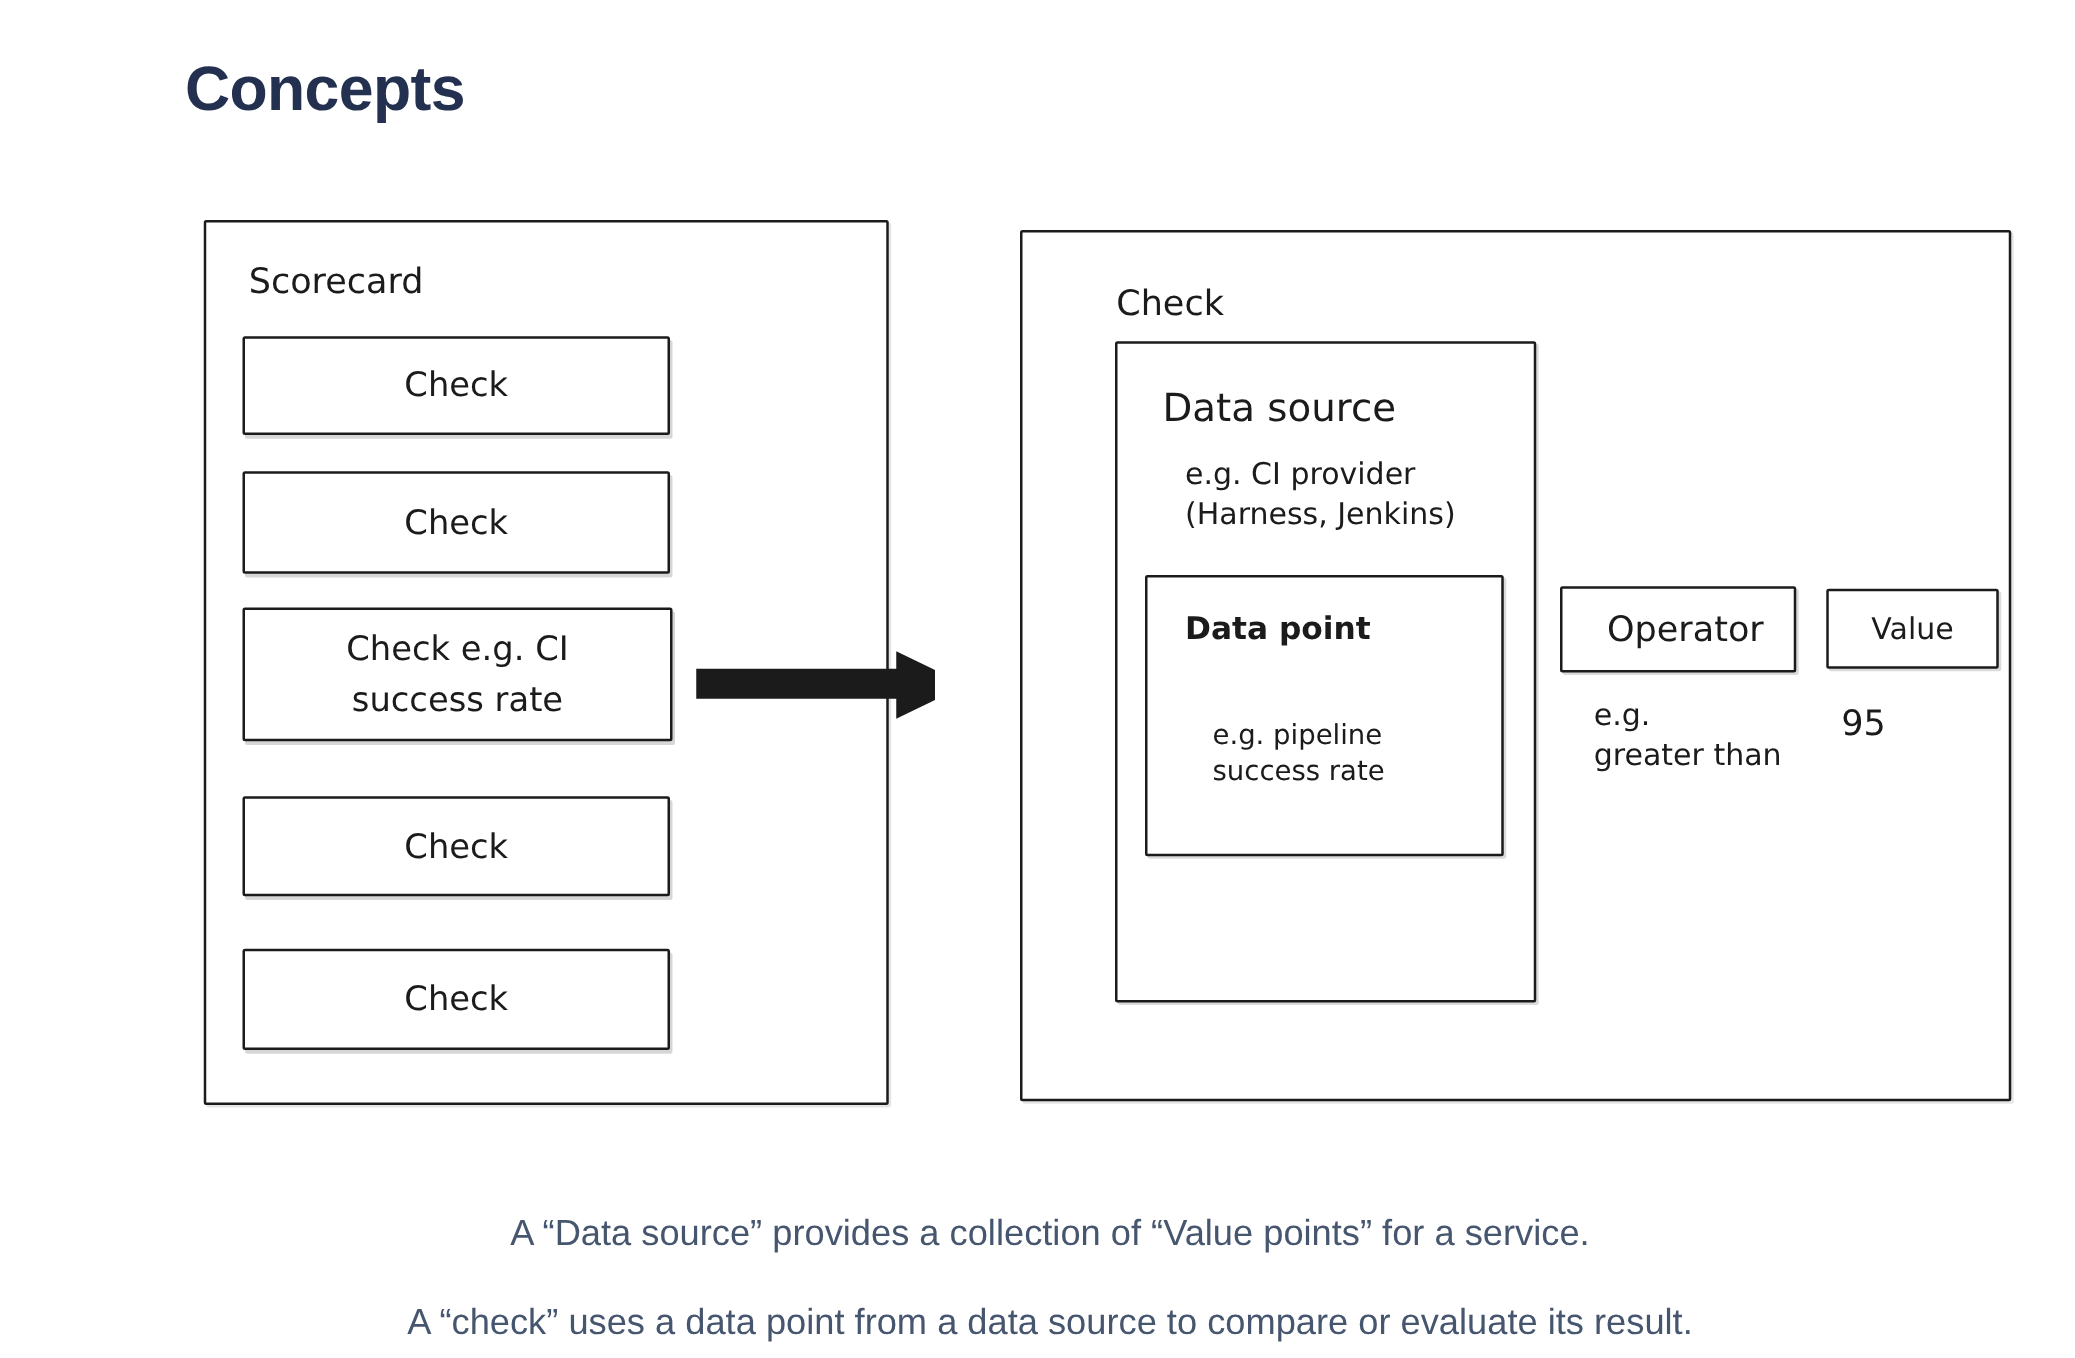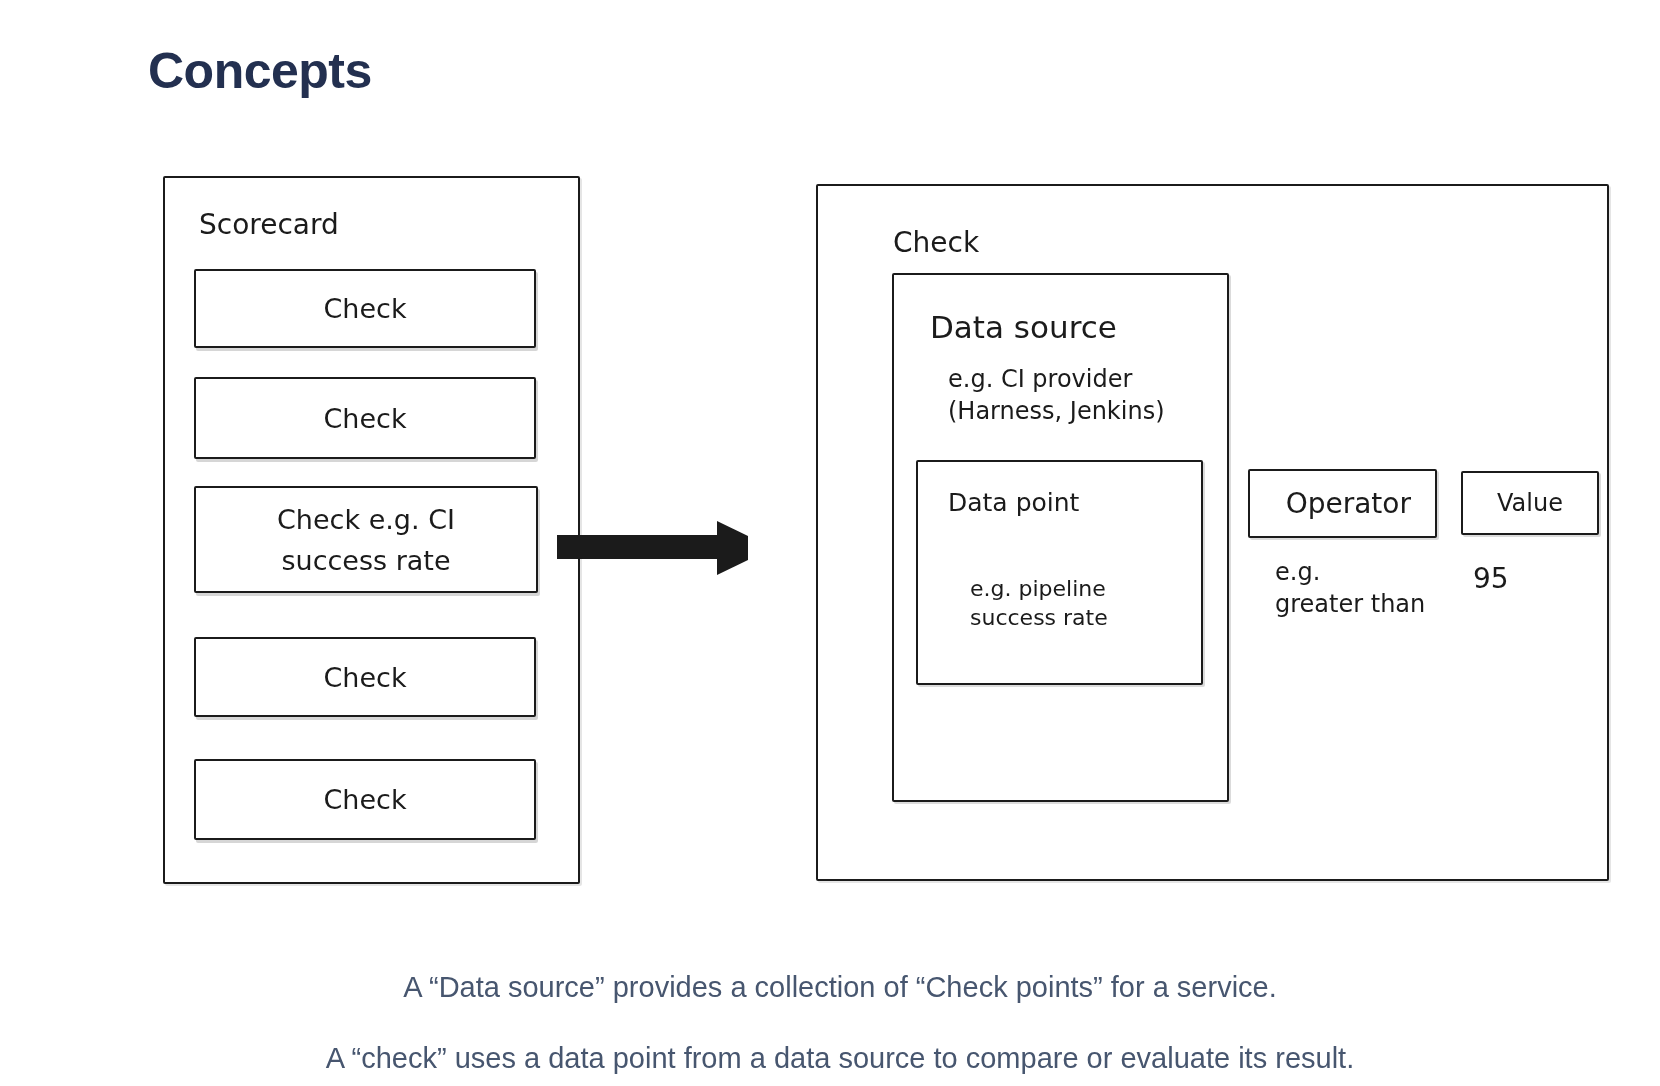--- a/index.html
+++ b/index.html
@@ -93,21 +93,21 @@
     line-height: 47px;
   }
 </style>
 </head>
 <body>
 
 <div class="canvas">
 
   <h1 class="page-title">Concepts</h1>
 
-  <div class="box outer-box" style="left:139px; top:152px; width:417px; height:708px;">
+  <div class="box outer-box" style="left:139px; top:152px; width:548px; height:708px;">
     <div class="hand outer-label" style="left:22px; top:18px;">Scorecard</div>
 
     <div class="hand check-item" style="left:29px; top:91px;  width:342px; height:79px;">Check</div>
     <div class="hand check-item" style="left:29px; top:199px; width:342px; height:82px;">Check</div>
     <div class="hand check-item" style="left:29px; top:308px; width:344px; height:107px;">Check e.g. CI
 success rate</div>
     <div class="hand check-item" style="left:29px; top:459px; width:342px; height:80px;">Check</div>
     <div class="hand check-item" style="left:29px; top:581px; width:342px; height:81px;">Check</div>
   </div>
 
@@ -118,36 +118,36 @@
 
   <div class="box outer-box" style="left:792px; top:160px; width:793px; height:697px;">
     <div class="hand outer-label" style="left:63px; top:28px;">Check</div>
 
     <div class="box" style="left:74px; top:87px; width:337px; height:529px;">
       <div class="hand inner-label" style="left:24px; top:22px; font-size:31px;">Data source</div>
       <div class="hand example-text" style="left:42px; top:76px;">e.g. CI provider
 (Harness, Jenkins)</div>
 
       <div class="box" style="left:22px; top:185px; width:287px; height:225px;">
-        <div class="hand inner-label" style="left:18px; top:14px; font-size:25px;">Data point</div>
+        <div class="hand inner-label" style="left:18px; top:14px; font-size:25px;font-weight:bold;">Data point</div>
         <div class="hand example-text" style="left:40px; top:100px; font-size:22px; line-height:29px;">e.g. pipeline
 success rate</div>
       </div>
     </div>
 
     <div class="box" style="left:430px; top:283px; width:189px; height:69px; display:flex; align-items:center; justify-content:flex-end;">
       <div class="hand" style="font-size:28px;">Operator</div>
     </div>
     <div class="hand example-text" style="left:445px; top:358px;">e.g.
 greater than</div>
 
     <div class="box" style="left:643px; top:285px; width:138px; height:64px; display:flex; align-items:center; justify-content:center;">
       <div class="hand" style="font-size:24px;">Value</div>
     </div>
     <div class="hand example-text" style="left:643px; top:365px; width:138px; font-size:28px;">95</div>
   </div>
 
   <div class="caption">
-    <div>A “Data source” provides a collection of “Check points” for a service.</div>
+    <div>A “Data source” provides a collection of “Value points” for a service.</div>
     <div>A “check” uses a data point from a data source to compare or evaluate its result.</div>
   </div>
 
 </div>
 
 </body></html>

